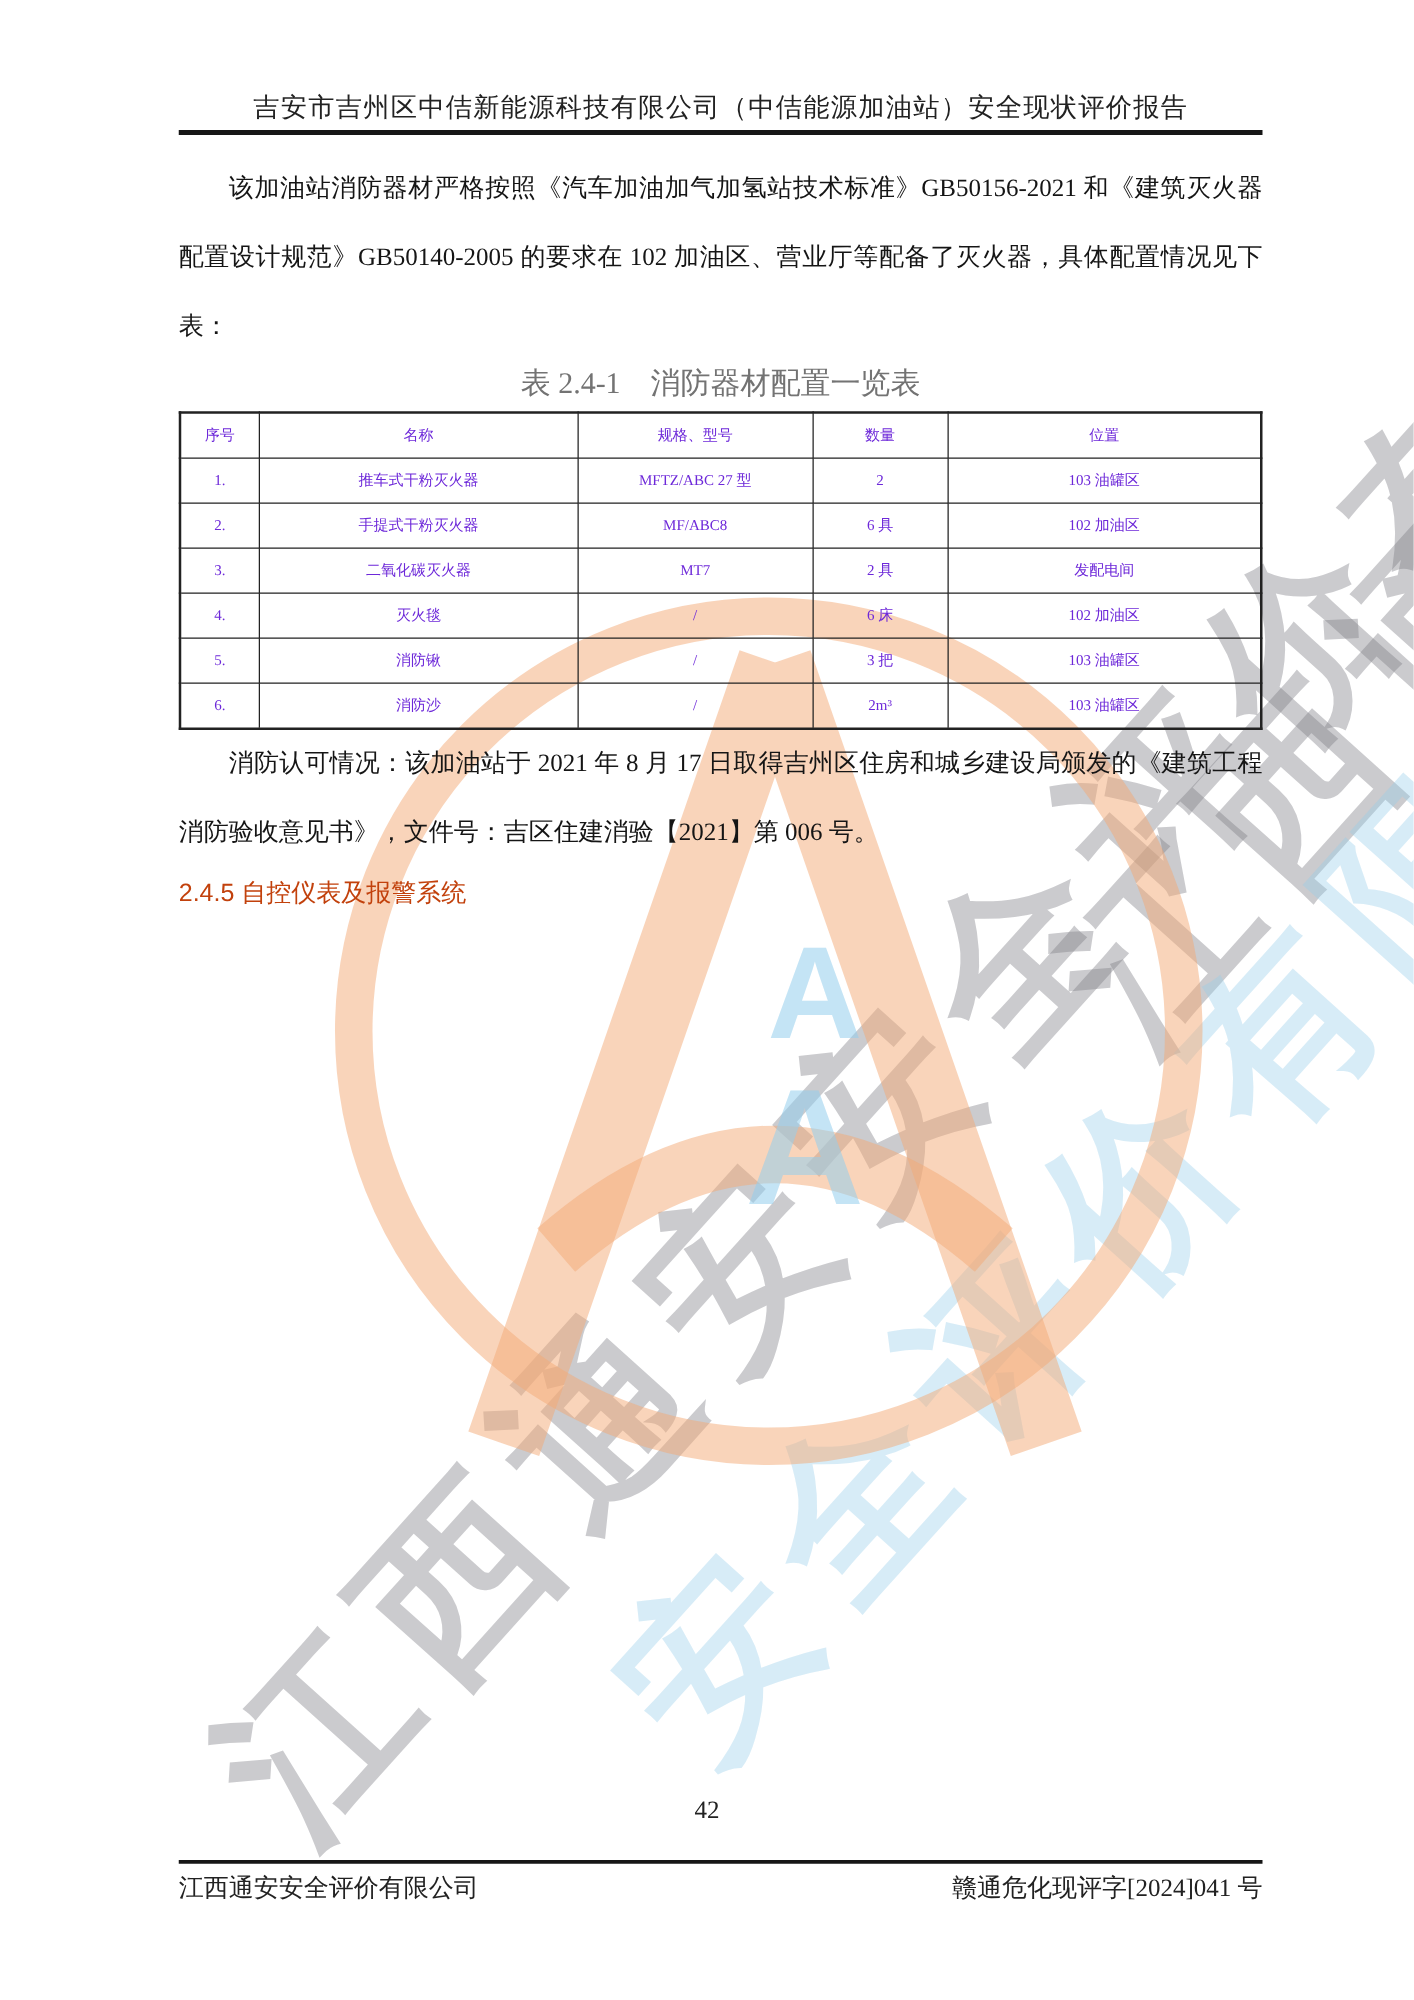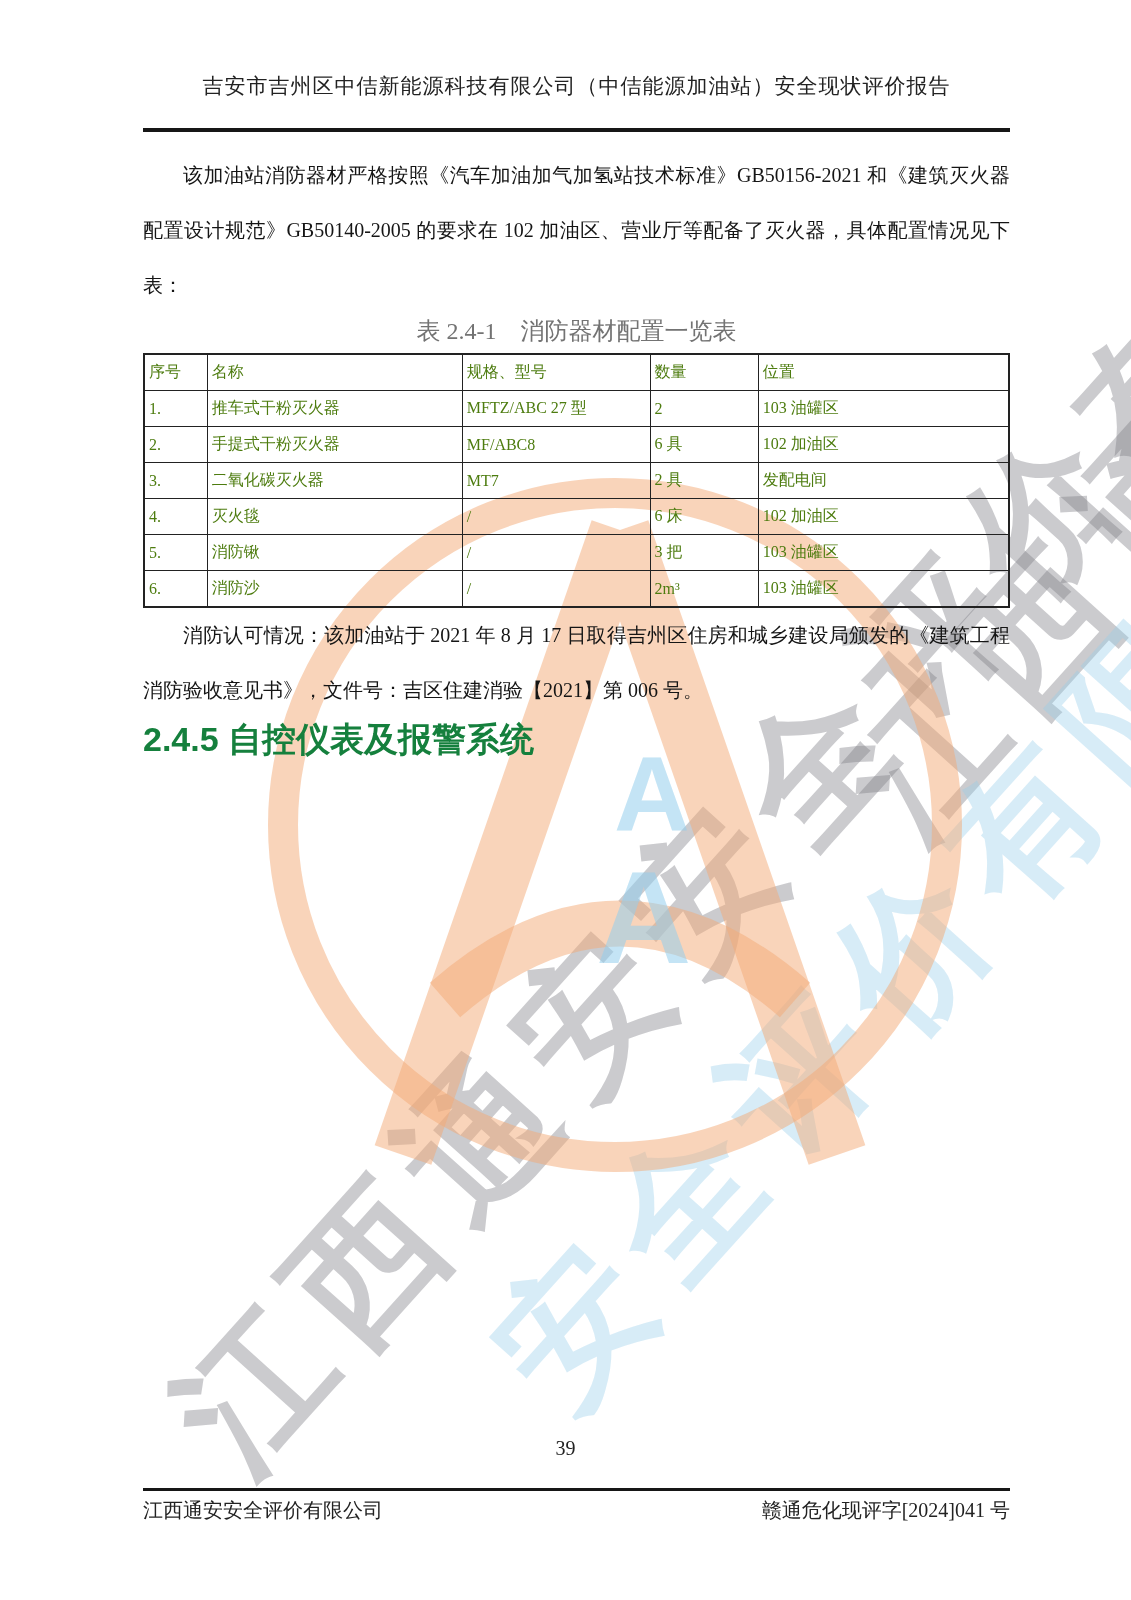--- a/index.html
+++ b/index.html
@@ -36,48 +36,48 @@
     position:absolute; left:395px; top:1062px; font-size:112px; line-height:1;
     font-family:"Liberation Sans","DejaVu Sans",sans-serif; font-weight:bold;
     color:rgba(238,104,104,0.52); letter-spacing:2px; white-space:nowrap;
   }
 
   
   .content { position:absolute; left:143px; width:867px; top:0; z-index:1; }
 
   .doc-header {
     margin-top:72px; text-align:center; font-size:21px; letter-spacing:1px;
-    padding-bottom:28px; border-bottom:4px solid #161616; color:#222;
+    padding-bottom:4px; border-bottom:4px solid #161616; color:#222;
   }
 
   p.body {
     margin:0; font-size:20px; line-height:55px; text-align:justify;
     text-indent:2em; color:#151515;
   }
   p.body.first { margin-top:16px; }
   p.body.after-table { margin-top:8px; }
 
   .table-caption {
     margin-top:2px; text-align:center; font-size:24px; color:#737373;
     height:32px; line-height:32px;
   }
 
   table.fire-table {
     width:100%; border-collapse:collapse; margin-top:6px;
     border:2px solid #222; table-layout:fixed;
   }
   table.fire-table td, table.fire-table th {
-    border:1px solid #222; height:35px; text-align:left; vertical-align:middle;
-    font-size:16px; font-weight:normal; padding:0 4px; overflow:hidden;
-    background:transparent; color:#4d7c0f;
+    border:1px solid #222; height:35px; text-align:center; vertical-align:middle;
+    font-size:12px; font-weight:normal; padding:0 4px; overflow:hidden;
+    background:transparent; color:#6d28d9;
   }
 
   .section-heading {
     margin:2px 0 0 0; font-family:"Liberation Sans","DejaVu Sans",sans-serif;
-    font-weight:bold; font-size:34px; line-height:38px; color:#15803d;
+    font-weight:normal; font-size:20px; line-height:38px; color:#c2410c;
   }
   p.body.after-heading { margin-top:2px; }
 
   
   .page-number {
     position:absolute; left:0; width:100%; bottom:140px; text-align:center;
     font-size:20px; z-index:1; color:#222;
   }
   .footer-rule {
     position:absolute; left:143px; right:121px; bottom:109px; height:3px;
@@ -173,20 +173,20 @@
       </tr>
     </tbody>
       </table>
 
     <p class="body">消防认可情况：该加油站于 2021 年 8 月 17 日取得吉州区住房和城乡建设局颁发的《建筑工程消防验收意见书》，文件号：吉区住建消验【2021】第 006 号。</p>
 
     <h3 class="section-heading">2.4.5 自控仪表及报警系统</h3>
 
   </div>
 
-  <div class="page-number">39</div>
+  <div class="page-number">42</div>
   <div class="footer-rule"></div>
   <div class="footer-row">
     <span>江西通安安全评价有限公司</span>
     <span>赣通危化现评字[2024]041 号</span>
   </div>
 
 </div>
 
 </body></html>

